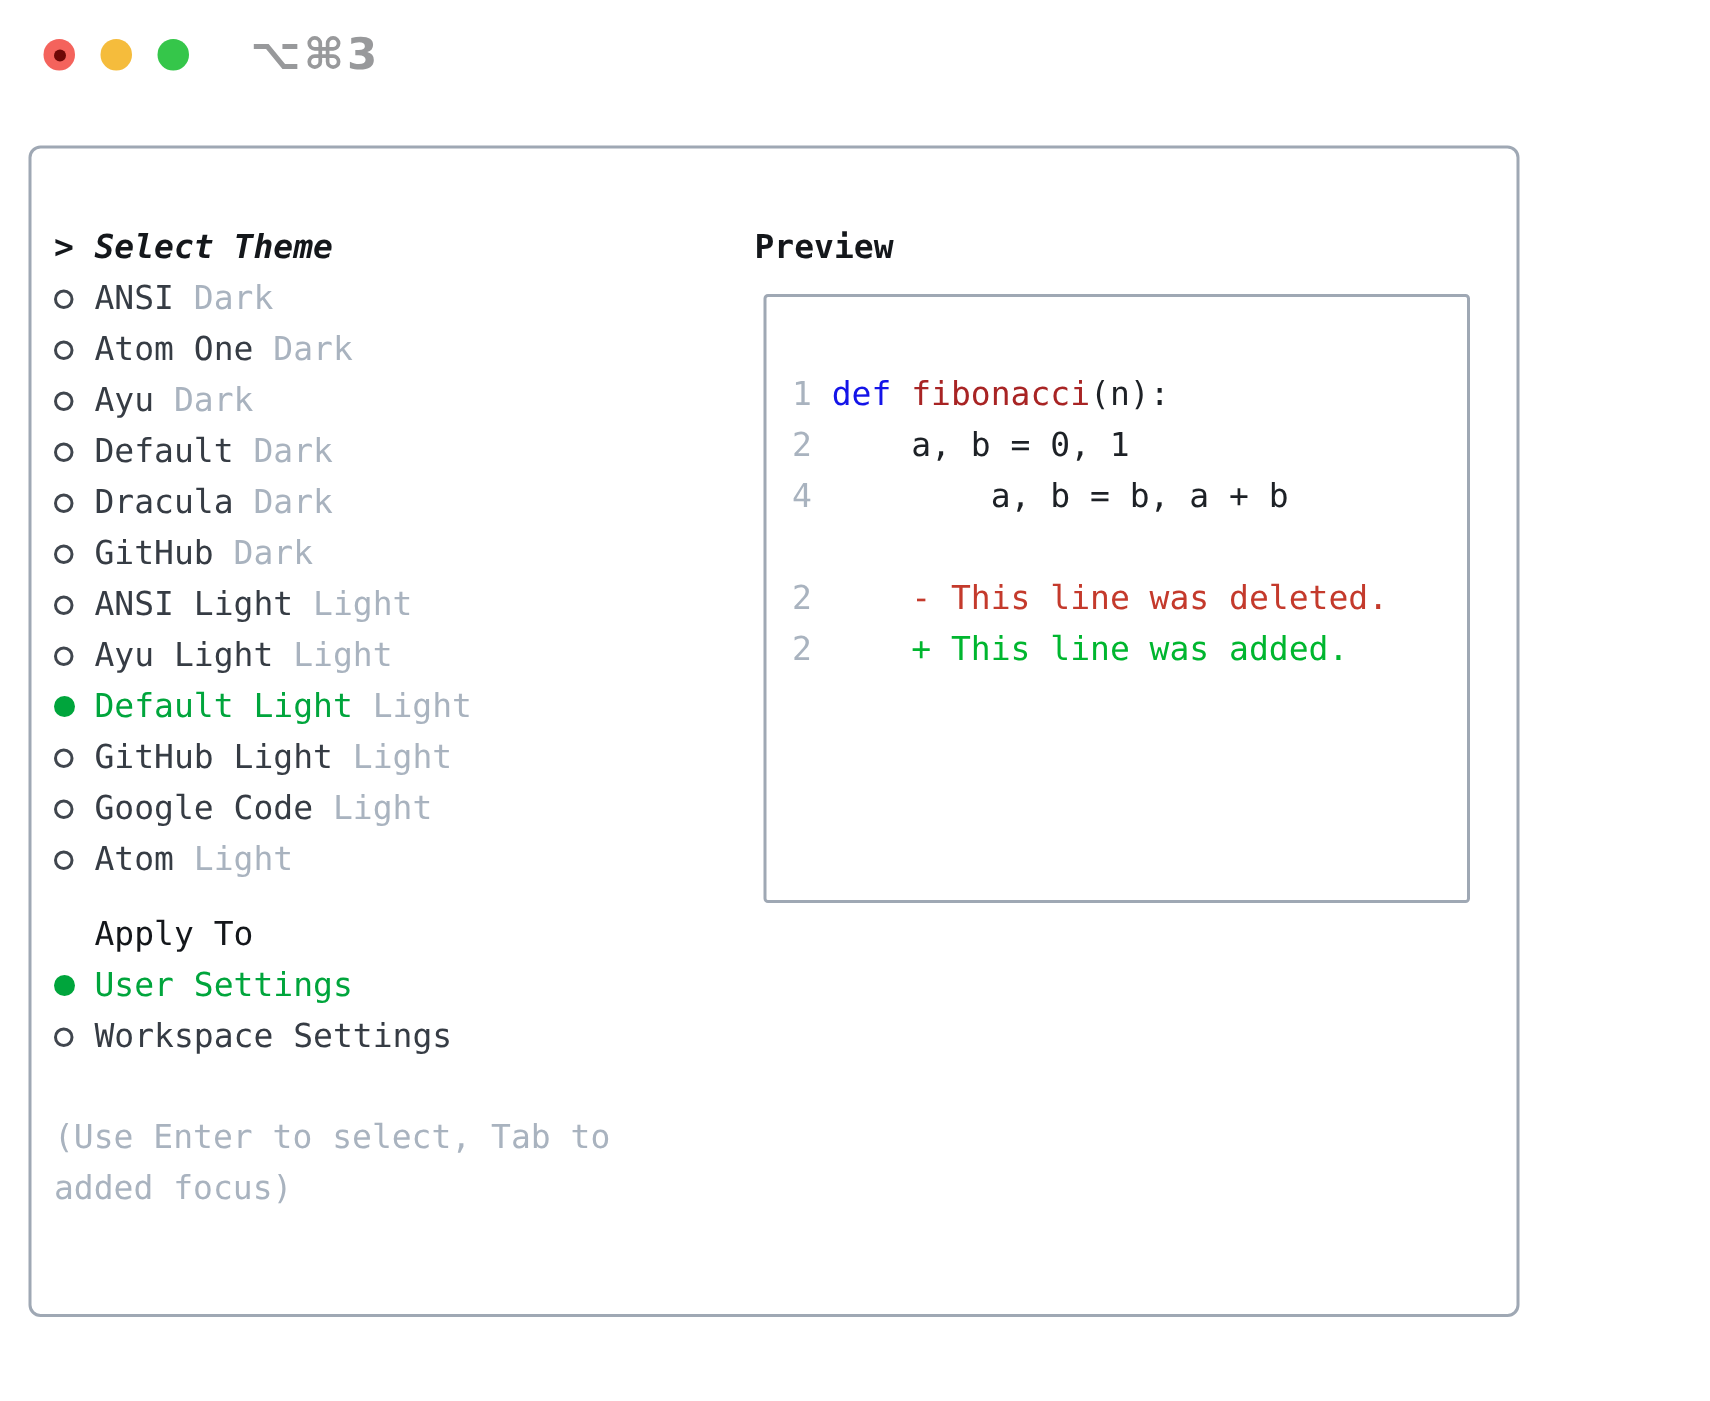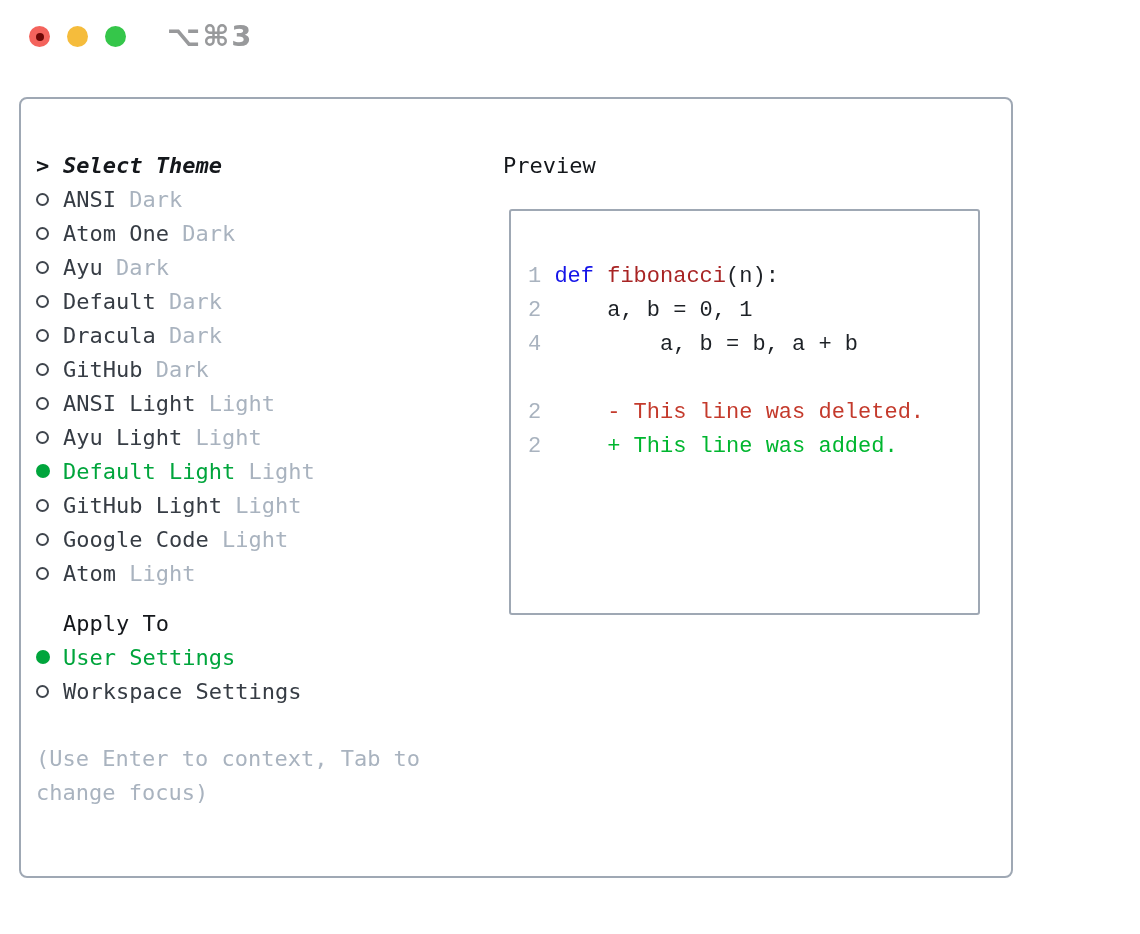--- a/index.html
+++ b/index.html
@@ -38,23 +38,23 @@
   .dot{width:14px;height:14px;border-radius:50%;background:var(--green);}
   .label.hdr{font-weight:bold;color:var(--heading);font-style:italic;}
   .label.sub{color:var(--heading);}
   .label.sel{color:var(--green);text-align:right;}
   .tag{color:var(--muted);margin-left:1ch;}
   #apply-list{margin-top:16px;}
   .hint{margin-top:34px;width:424px;font-size:22px;line-height:34px;color:var(--muted);}
 
   
   .pv-title{position:absolute;left:482px;top:50px;height:34px;line-height:34px;
-            font-size:22px;font-weight:normal;color:var(--heading);}
-  .pv-box{position:absolute;left:488px;top:110px;width:467px;height:402px;
-          border:2px solid var(--border);border-radius:3px;background:#fff;font-family:Liberation Mono, monospace;}
+            font-size:22px;font-weight:bold;color:var(--heading);}
+  .pv-box{position:absolute;left:488px;top:97px;width:467px;height:402px;
+          border:2px solid var(--border);border-radius:3px;background:#fff;}
   #code{padding:49px 0 0 17px;}
   .cline{height:34px;line-height:34px;font-size:22px;white-space:pre;color:var(--code_text);}
   .num{display:inline-block;width:2ch;color:var(--muted);}
   .kw{color:var(--keyword_blue);}
   .fn{color:var(--function_red);}
   .ctx{color:var(--context_gray);}
   .del{color:var(--deleted_red);}
   .add{color:var(--added_green);}
 </style>
 </head>
@@ -87,21 +87,21 @@
           <div class="row"><span class="marker"><span class="dot"></span></span><span class="label sel">Default Light</span><span class="tag">Light</span></div>
           <div class="row"><span class="marker"><span class="ring"></span></span><span class="label">GitHub Light</span><span class="tag">Light</span></div>
           <div class="row"><span class="marker"><span class="ring"></span></span><span class="label">Google Code</span><span class="tag">Light</span></div>
           <div class="row"><span class="marker"><span class="ring"></span></span><span class="label">Atom</span><span class="tag">Light</span></div>
         </div>
       <div id="apply-list">
           <div class="row"><span class="marker"></span><span class="label sub">Apply To</span></div>
           <div class="row"><span class="marker"><span class="dot"></span></span><span class="label sel">User Settings</span></div>
           <div class="row"><span class="marker"><span class="ring"></span></span><span class="label">Workspace Settings</span></div>
         </div>
-      <div class="hint">(Use Enter to context, Tab to change focus)</div>
+      <div class="hint">(Use Enter to select, Tab to added focus)</div>
     </div>
 
     <div class="pv-title">Preview</div>
     <div class="pv-box">
       <div id="code">
           <div class="cline"><span class="num">1</span><span class="ctext"><span class="kw">def</span><span> </span><span class="fn">fibonacci</span><span>(n):</span></span></div>
           <div class="cline"><span class="num">2</span><span class="ctext"><span>    a, b = 0, 1</span></span></div>
           <div class="cline"><span class="num">4</span><span class="ctext"><span>        a, b = b, a + b</span></span></div>
           <div class="cline"><span class="num"></span><span class="ctext"></span></div>
           <div class="cline"><span class="num">2</span><span class="ctext"><span>    </span><span class="del">- This line was deleted.</span></span></div>

